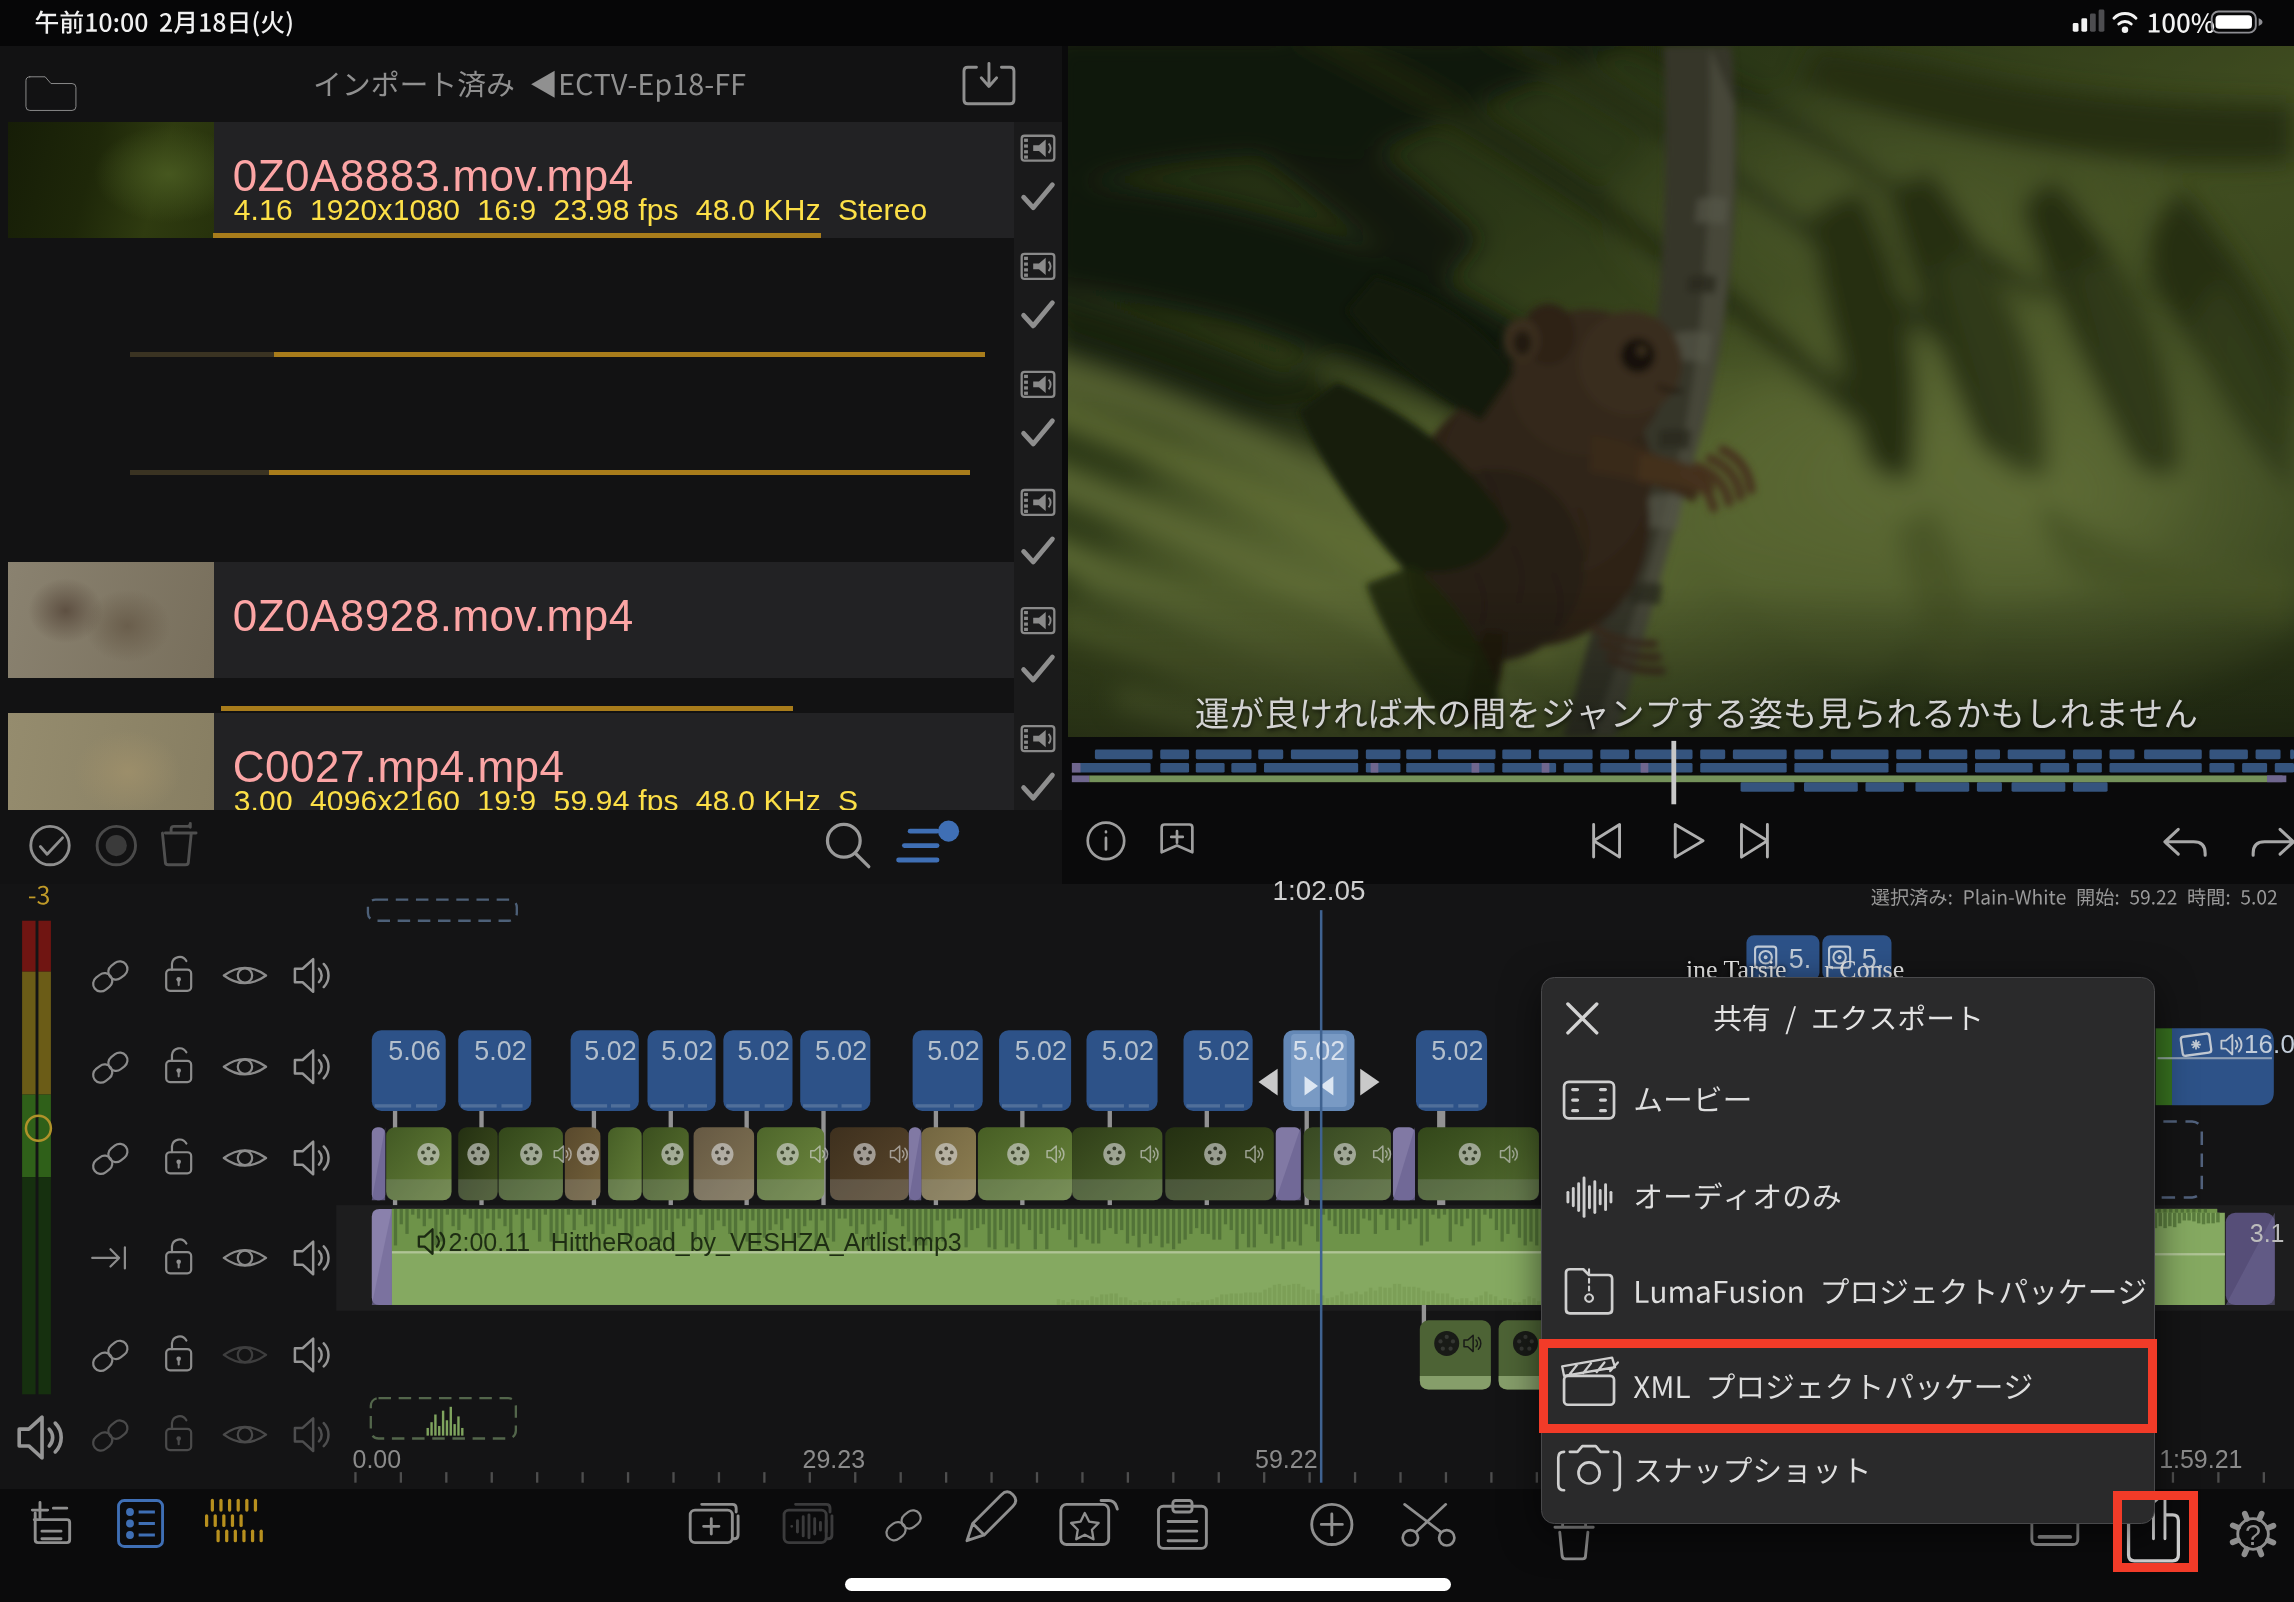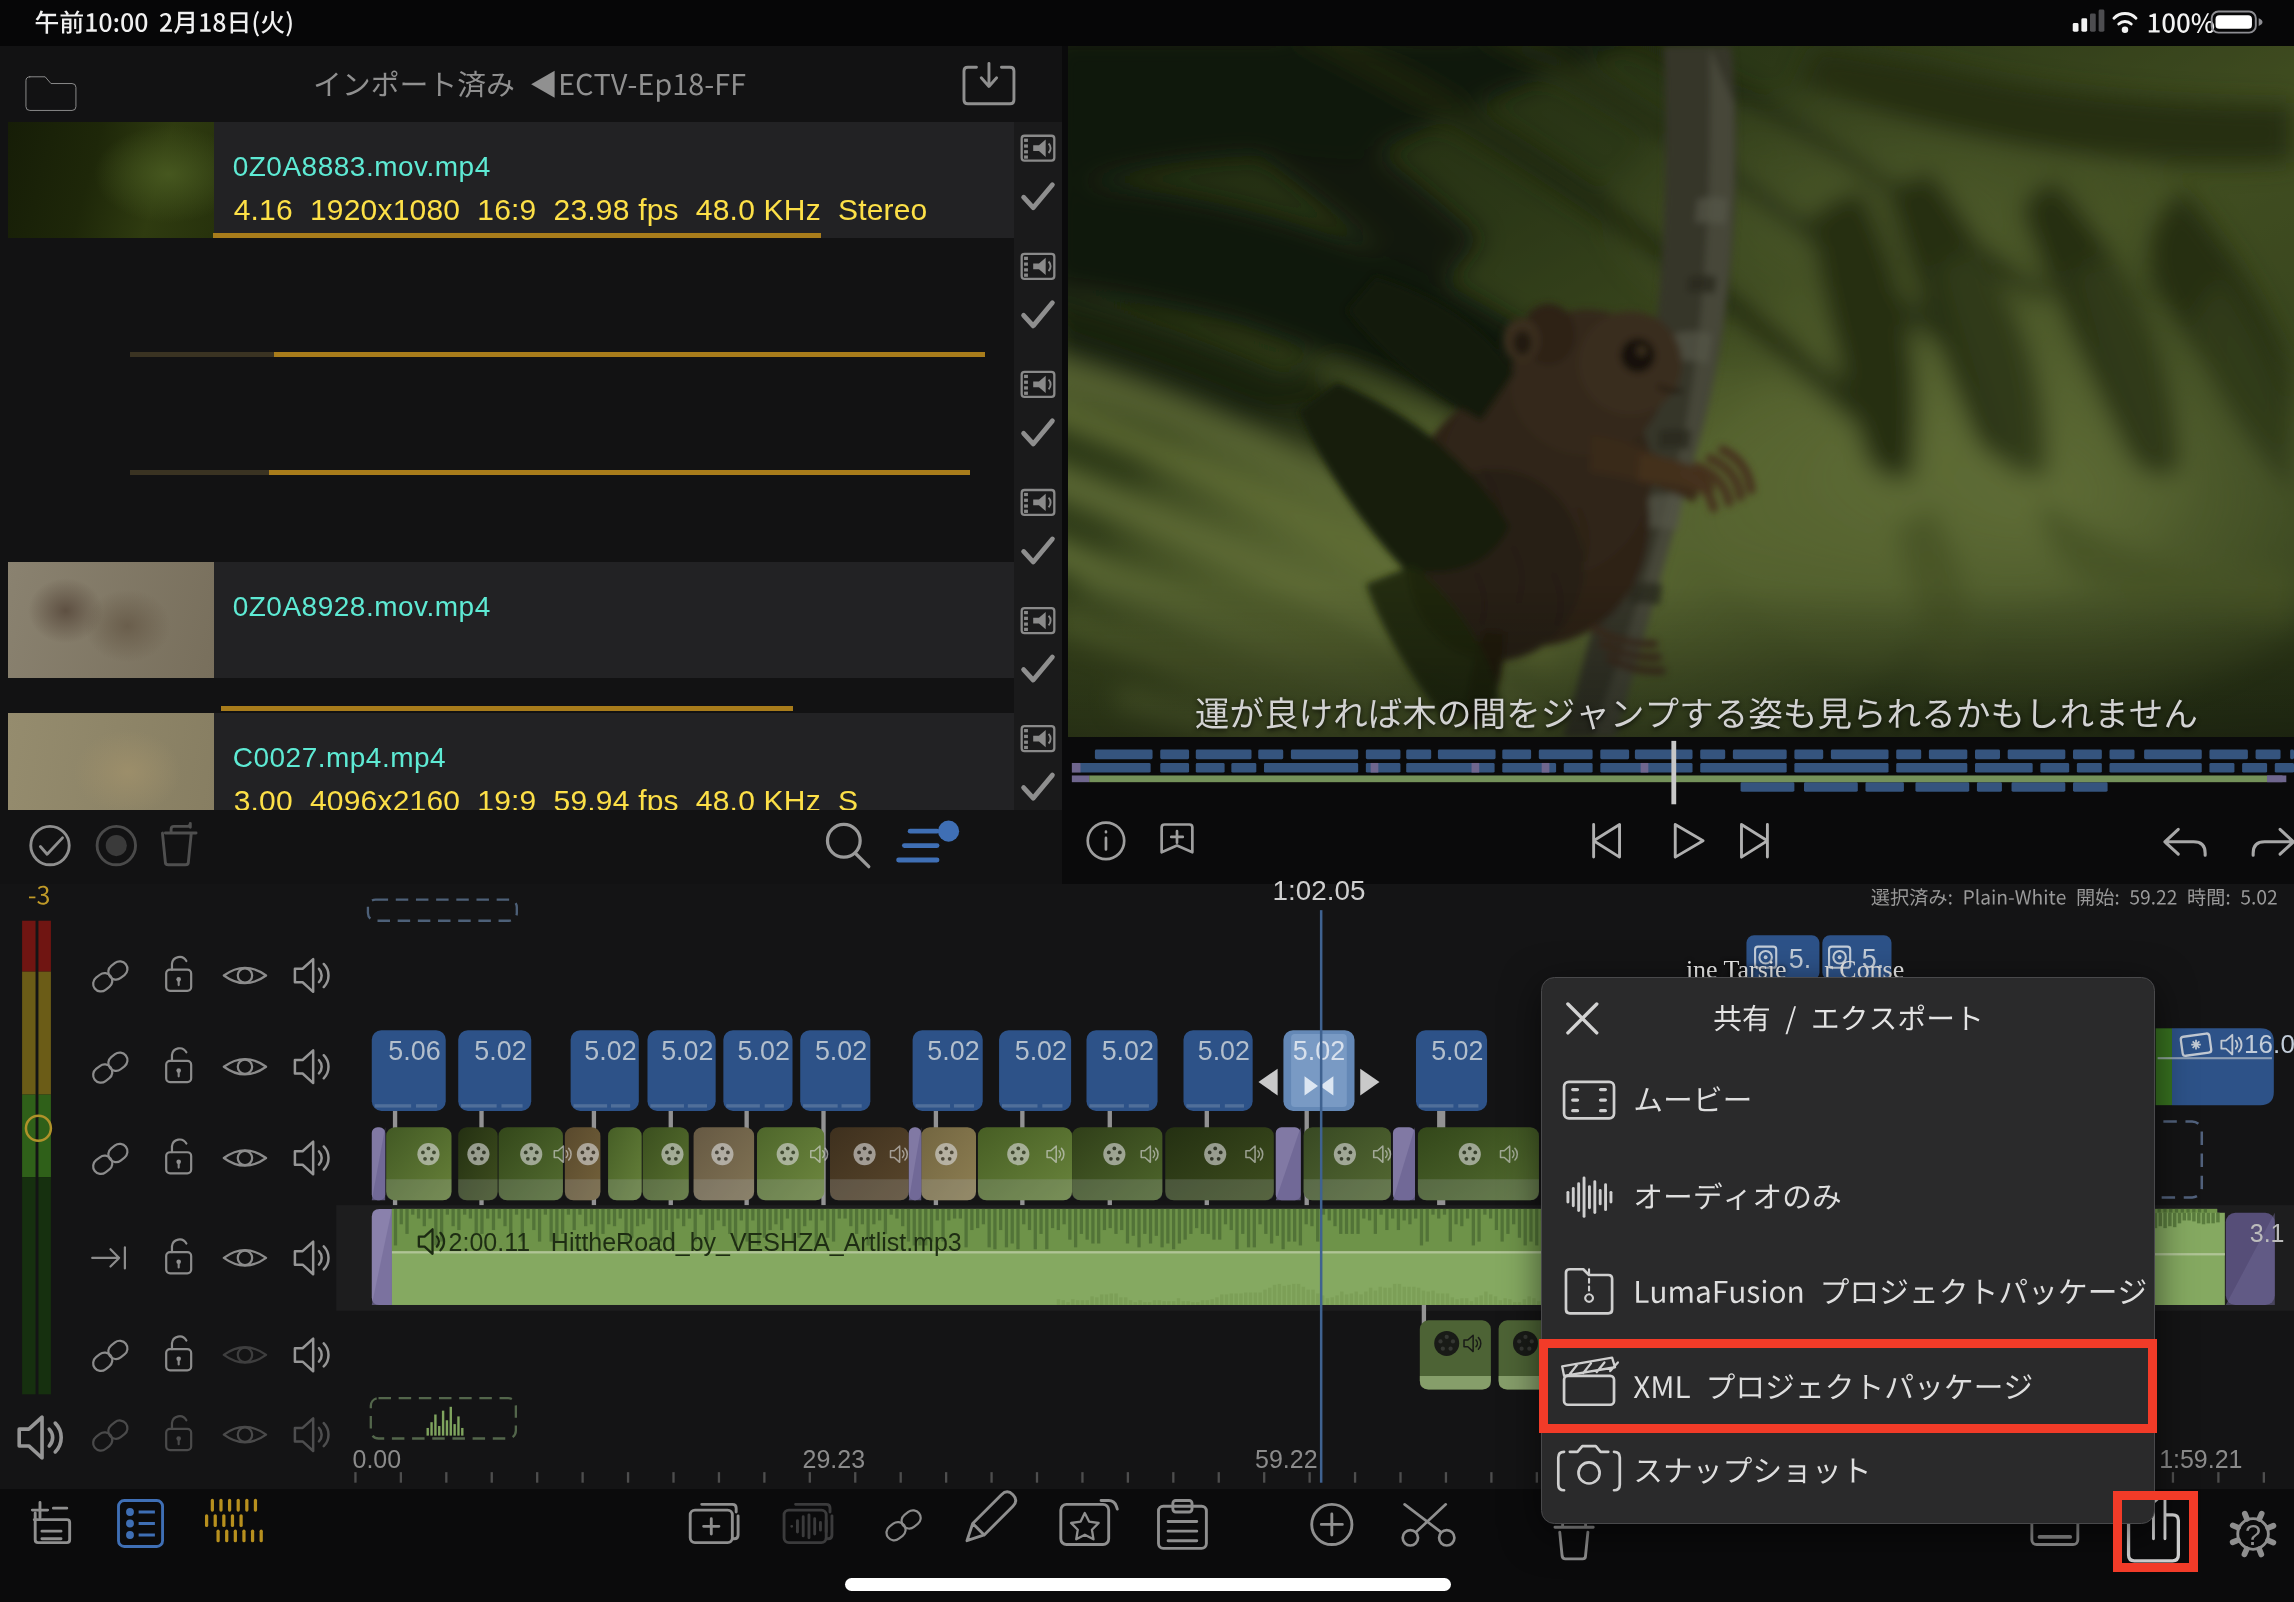--- a/index.html
+++ b/index.html
@@ -81,21 +81,21 @@
         <path transform="translate(373.71 0) scale(0.030000 -0.030000)" d="M88 0H490V76H343V733H273C233 710 186 693 121 681V623H252V76H88Z"></path>
         <path transform="translate(390.36 0) scale(0.030000 -0.030000)" d="M280 -13C417 -13 509 70 509 176C509 277 450 332 386 369V374C429 408 483 474 483 551C483 664 407 744 282 744C168 744 81 669 81 558C81 481 127 426 180 389V385C113 349 46 280 46 182C46 69 144 -13 280 -13ZM330 398C243 432 164 471 164 558C164 629 213 676 281 676C359 676 405 619 405 546C405 492 379 442 330 398ZM281 55C193 55 127 112 127 190C127 260 169 318 228 356C332 314 422 278 422 179C422 106 366 55 281 55Z"></path>
         <path transform="translate(407.01 0) scale(0.030000 -0.030000)" d="M46 245H302V315H46Z"></path>
         <path transform="translate(417.42 0) scale(0.030000 -0.030000)" d="M101 0H193V329H473V407H193V655H523V733H101Z"></path>
         <path transform="translate(433.98 0) scale(0.030000 -0.030000)" d="M101 0H193V329H473V407H193V655H523V733H101Z"></path>
       </g>
 </svg>
 <style>
 .row{position:absolute;left:7.7px;width:1006px;background:#222224}
 .thumb{position:absolute;left:0;top:0;width:206px;height:100%;overflow:hidden}
-.fname{position:absolute;left:225px;top:29px;font-size:28px;color:#5eead4;letter-spacing:0.5px}
+.fname{position:absolute;left:225px;top:29px;font-size:44px;color:#fca5a5;letter-spacing:0.5px}
 .fmeta{position:absolute;left:226px;top:71px;font-size:30px;color:#fde047;letter-spacing:0.2px}
 .goldbar{position:absolute;height:4.8px;bottom:0;background:#a87c1b}
 .goldbar2{position:absolute;height:4.8px;bottom:0;background:#3a3322}
 .t1{background:radial-gradient(ellipse 60% 70% at 78% 45%,#46571f 0%,rgba(0,0,0,0) 60%),linear-gradient(105deg,#161d07 0%,#1e2709 40%,#2f3b10 70%,#27320c 100%)}
 .t2{background:linear-gradient(93deg,rgba(0,0,0,0) 52%,#6e6850 56%,#7a7258 62%,rgba(0,0,0,0) 68%),radial-gradient(ellipse 55% 75% at 28% 50%,#58742a 0%,rgba(0,0,0,0) 65%),linear-gradient(100deg,#34470f 0%,#4a611f 100%)}
 .t3{background:radial-gradient(ellipse 70% 80% at 42% 42%,#7d9a40 0%,rgba(0,0,0,0) 68%),linear-gradient(115deg,#4a6124 0%,#70933a 55%,#4e6526 100%)}
 .t4{background:radial-gradient(ellipse 30% 55% at 16% 48%,#463a22 0%,rgba(0,0,0,0) 55%),radial-gradient(ellipse 60% 75% at 68% 50%,#7a9a46 0%,rgba(0,0,0,0) 70%),linear-gradient(100deg,#3c4e14 0%,#5d7b2c 100%)}
 .t5{background:radial-gradient(ellipse 26% 40% at 28% 42%,#5e5042 0%,rgba(0,0,0,0) 70%),radial-gradient(ellipse 30% 45% at 58% 55%,#6a5e4c 0%,rgba(0,0,0,0) 70%),linear-gradient(105deg,#8a8270 0%,#786f5c 100%)}
 .t6{background:radial-gradient(ellipse 40% 60% at 58% 55%,#9c8e6a 0%,rgba(0,0,0,0) 65%),linear-gradient(100deg,#958c6e 0%,#877e62 100%)}
 </style>

